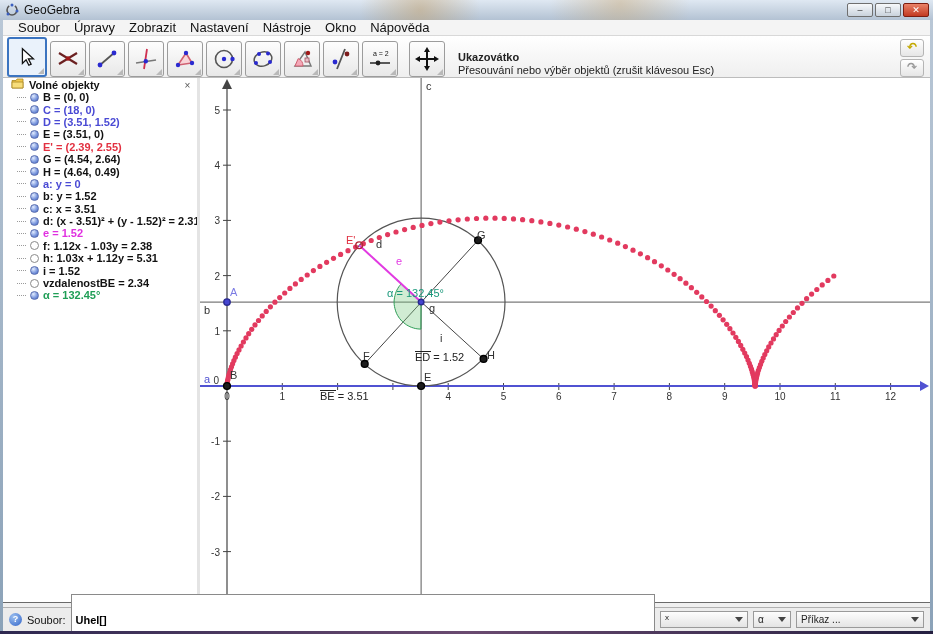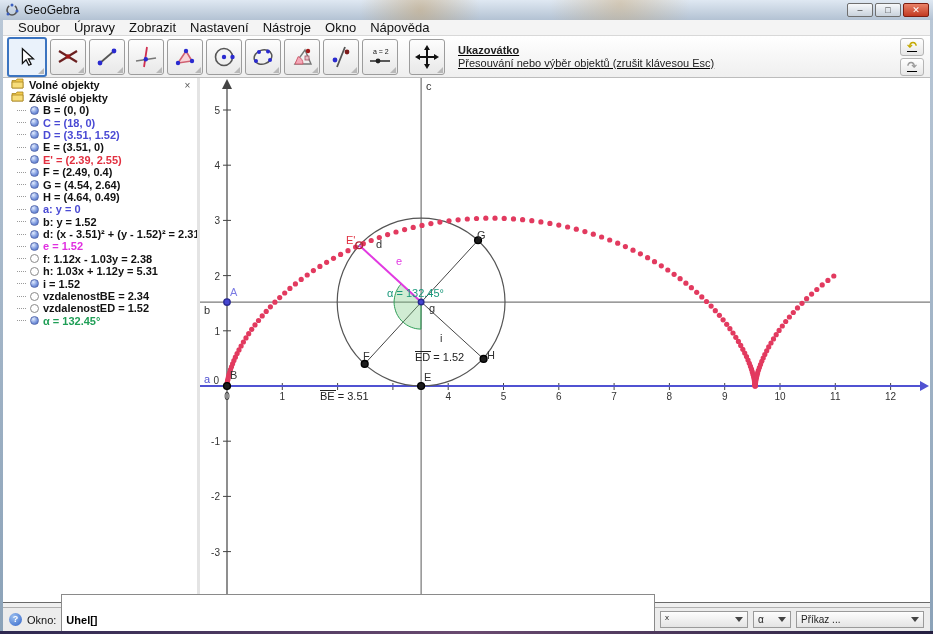--- a/index.html
+++ b/index.html
@@ -30,21 +30,21 @@
   #border-l{left:0;} #border-r{left:930px;}
   #menubar{
     left:3px;top:20px;width:927px;height:16px;background:#f4f4f4;
     border-bottom:1px solid #d8d8d8;font-size:13px;color:#111;
     display:flex;align-items:center;padding-left:8px;box-sizing:border-box;gap:0;
   }
   .menu-item{padding:1px 7px;cursor:default;}
   #toolbar{
     left:3px;top:36px;width:927px;height:42px;
     background:linear-gradient(#ffffff,#efefef);
-    border-bottom:1px solid #bcbcbc;display:flex;align-items:center;padding-left:4px;box-sizing:border-box;text-decoration:underline;
+    border-bottom:1px solid #bcbcbc;display:flex;align-items:flex-end;padding-left:4px;box-sizing:border-box;
   }
   .toolbtn{
     width:34px;height:34px;margin-right:3px;border:1px solid #9c9c9c;border-radius:3px;
     background:linear-gradient(#fdfdfd,#e8e8e8);position:relative;flex:0 0 auto;
   }
   .toolbtn.selected{border:2px solid #3b74c0;background:#eaf2fb;width:36px;height:36px;}
   .toolbtn .corner{position:absolute;right:1px;bottom:1px;width:0;height:0;
     border-left:6px solid transparent;border-bottom:6px solid #b9b9b9;}
   .toolbtn svg{position:absolute;left:50%;top:50%;transform:translate(-50%,-50%);}
   .tool-gap{width:8px;flex:0 0 auto;}
@@ -196,27 +196,20 @@
 
 <div id="main" class="abs"></div>
 <div id="algebra-panel" class="abs">
     <div class="alg-section">
       <span><svg width="13" height="11" viewBox="0 0 13 11">
           <path d="M1 2.5 L5 2.5 L6 1 L12 1 L12 10 L1 10 Z" fill="#f2c94c" stroke="#a8861e" stroke-width="0.8"></path>
           <path d="M1 4 L12 4 L12 10 L1 10 Z" fill="#f7dd7a" stroke="#a8861e" stroke-width="0.8"></path>
         </svg></span>
       <span>Volné objekty</span>
     </div>
-    <div class="alg-section">
-      <span><svg width="13" height="11" viewBox="0 0 13 11">
-          <path d="M1 2.5 L5 2.5 L6 1 L12 1 L12 10 L1 10 Z" fill="#f2c94c" stroke="#a8861e" stroke-width="0.8"></path>
-          <path d="M1 4 L12 4 L12 10 L1 10 Z" fill="#f7dd7a" stroke="#a8861e" stroke-width="0.8"></path>
-        </svg></span>
-      <span>Závislé objekty</span>
-    </div>
     <div class="alg-item">
       <span class="tree-dash"></span>
       <span class="marble solid"></span>
       <span style="color:#111111">B = (0, 0)</span>
     </div>
     <div class="alg-item">
       <span class="tree-dash"></span>
       <span class="marble solid"></span>
       <span style="color:#4a4ad4">C = (18, 0)</span>
     </div>
@@ -231,41 +224,41 @@
       <span style="color:#111111">E = (3.51, 0)</span>
     </div>
     <div class="alg-item">
       <span class="tree-dash"></span>
       <span class="marble solid"></span>
       <span style="color:#e23040">E' = (2.39, 2.55)</span>
     </div>
     <div class="alg-item">
       <span class="tree-dash"></span>
       <span class="marble solid"></span>
-      <span style="color:#111111">F = (2.49, 0.4)</span>
-    </div>
-    <div class="alg-item">
-      <span class="tree-dash"></span>
-      <span class="marble solid"></span>
       <span style="color:#111111">G = (4.54, 2.64)</span>
     </div>
     <div class="alg-item">
       <span class="tree-dash"></span>
       <span class="marble solid"></span>
       <span style="color:#111111">H = (4.64, 0.49)</span>
     </div>
     <div class="alg-item">
       <span class="tree-dash"></span>
       <span class="marble solid"></span>
       <span style="color:#4a4ad4">a: y = 0</span>
     </div>
     <div class="alg-item">
       <span class="tree-dash"></span>
       <span class="marble solid"></span>
       <span style="color:#111111">b: y = 1.52</span>
+    </div>
+    <div class="alg-item">
+      <span class="tree-dash"></span>
+      <span class="marble solid"></span>
+      <span style="color:#111111">c: x = 3.51</span>
     </div>
     <div class="alg-item">
       <span class="tree-dash"></span>
       <span class="marble solid"></span>
       <span style="color:#111111">d: (x - 3.51)² + (y - 1.52)² = 2.31</span>
     </div>
     <div class="alg-item">
       <span class="tree-dash"></span>
       <span class="marble solid"></span>
       <span style="color:#e030e0">e = 1.52</span>
@@ -282,25 +275,20 @@
     </div>
     <div class="alg-item">
       <span class="tree-dash"></span>
       <span class="marble solid"></span>
       <span style="color:#111111">i = 1.52</span>
     </div>
     <div class="alg-item">
       <span class="tree-dash"></span>
       <span class="marble hollow"></span>
       <span style="color:#111111">vzdalenostBE = 2.34</span>
-    </div>
-    <div class="alg-item">
-      <span class="tree-dash"></span>
-      <span class="marble hollow"></span>
-      <span style="color:#111111">vzdalenostED = 1.52</span>
     </div>
     <div class="alg-item">
       <span class="tree-dash"></span>
       <span class="marble solid"></span>
       <span style="color:#1f9e56">α = 132.45°</span>
     </div>
   </div>
 <div id="algebra-close" class="abs">×</div>
 <div id="splitter" class="abs"></div>
 <svg id="graphics" class="abs" width="730" height="524">
@@ -539,21 +527,21 @@
     <text x="277" y="161" fill="#333333" font-size="11" text-anchor="start" font-family="Liberation Sans, sans-serif">G</text>
     <text x="287" y="281" fill="#333333" font-size="11" text-anchor="start" font-family="Liberation Sans, sans-serif">H</text>
   </svg>
 
 <div id="bottom-strip" class="abs"></div>
 <div class="abs strip-div" style="left:333px;"></div>
 <div class="abs strip-div" style="left:377px;"></div>
 
 <div id="input-bar" class="abs">
   <div id="help-icon">?</div>
-  <span id="input-label">Okno:</span>
+  <span id="input-label">Soubor:</span>
   <input id="command-input" value="Uhel[]" style="">
 
 <div class="dropdown" style="width: 88px;">
       <span class="dd-sup">x</span>
       <span class="dd-arrow"></span>
     </div>
     <div class="dropdown" style="width: 38px;">
       <span class="">α</span>
       <span class="dd-arrow"></span>
     </div>

